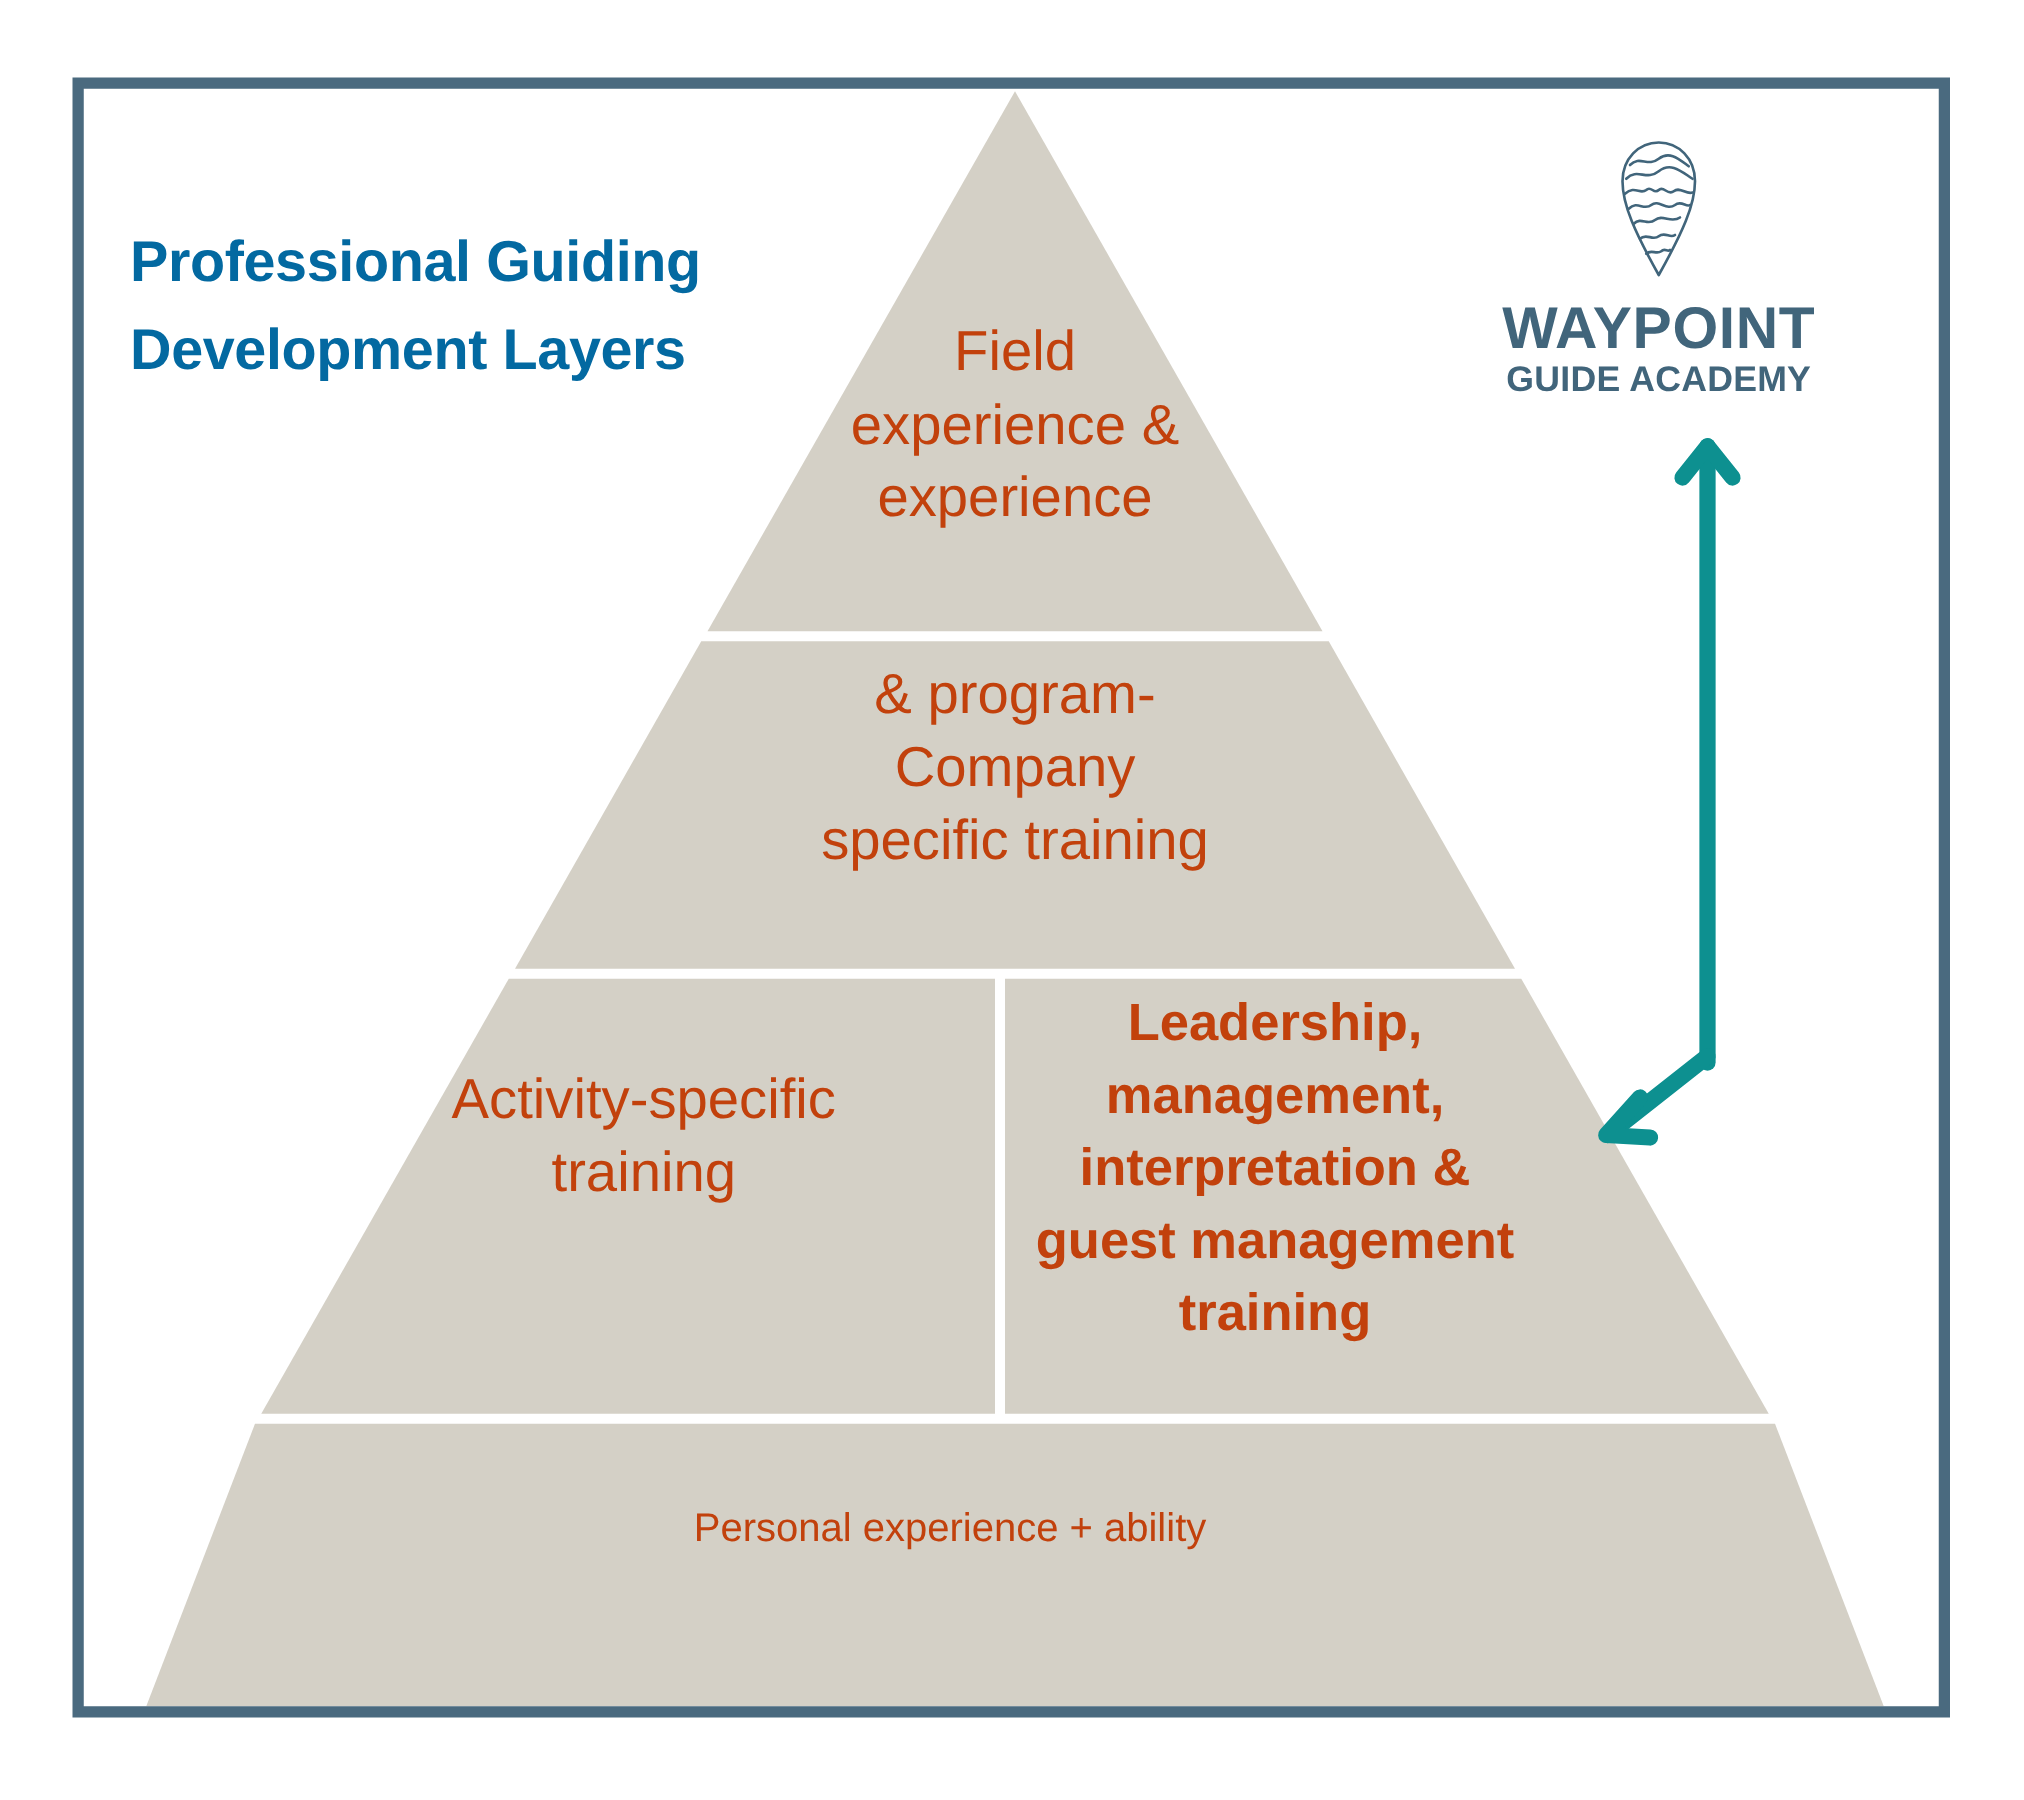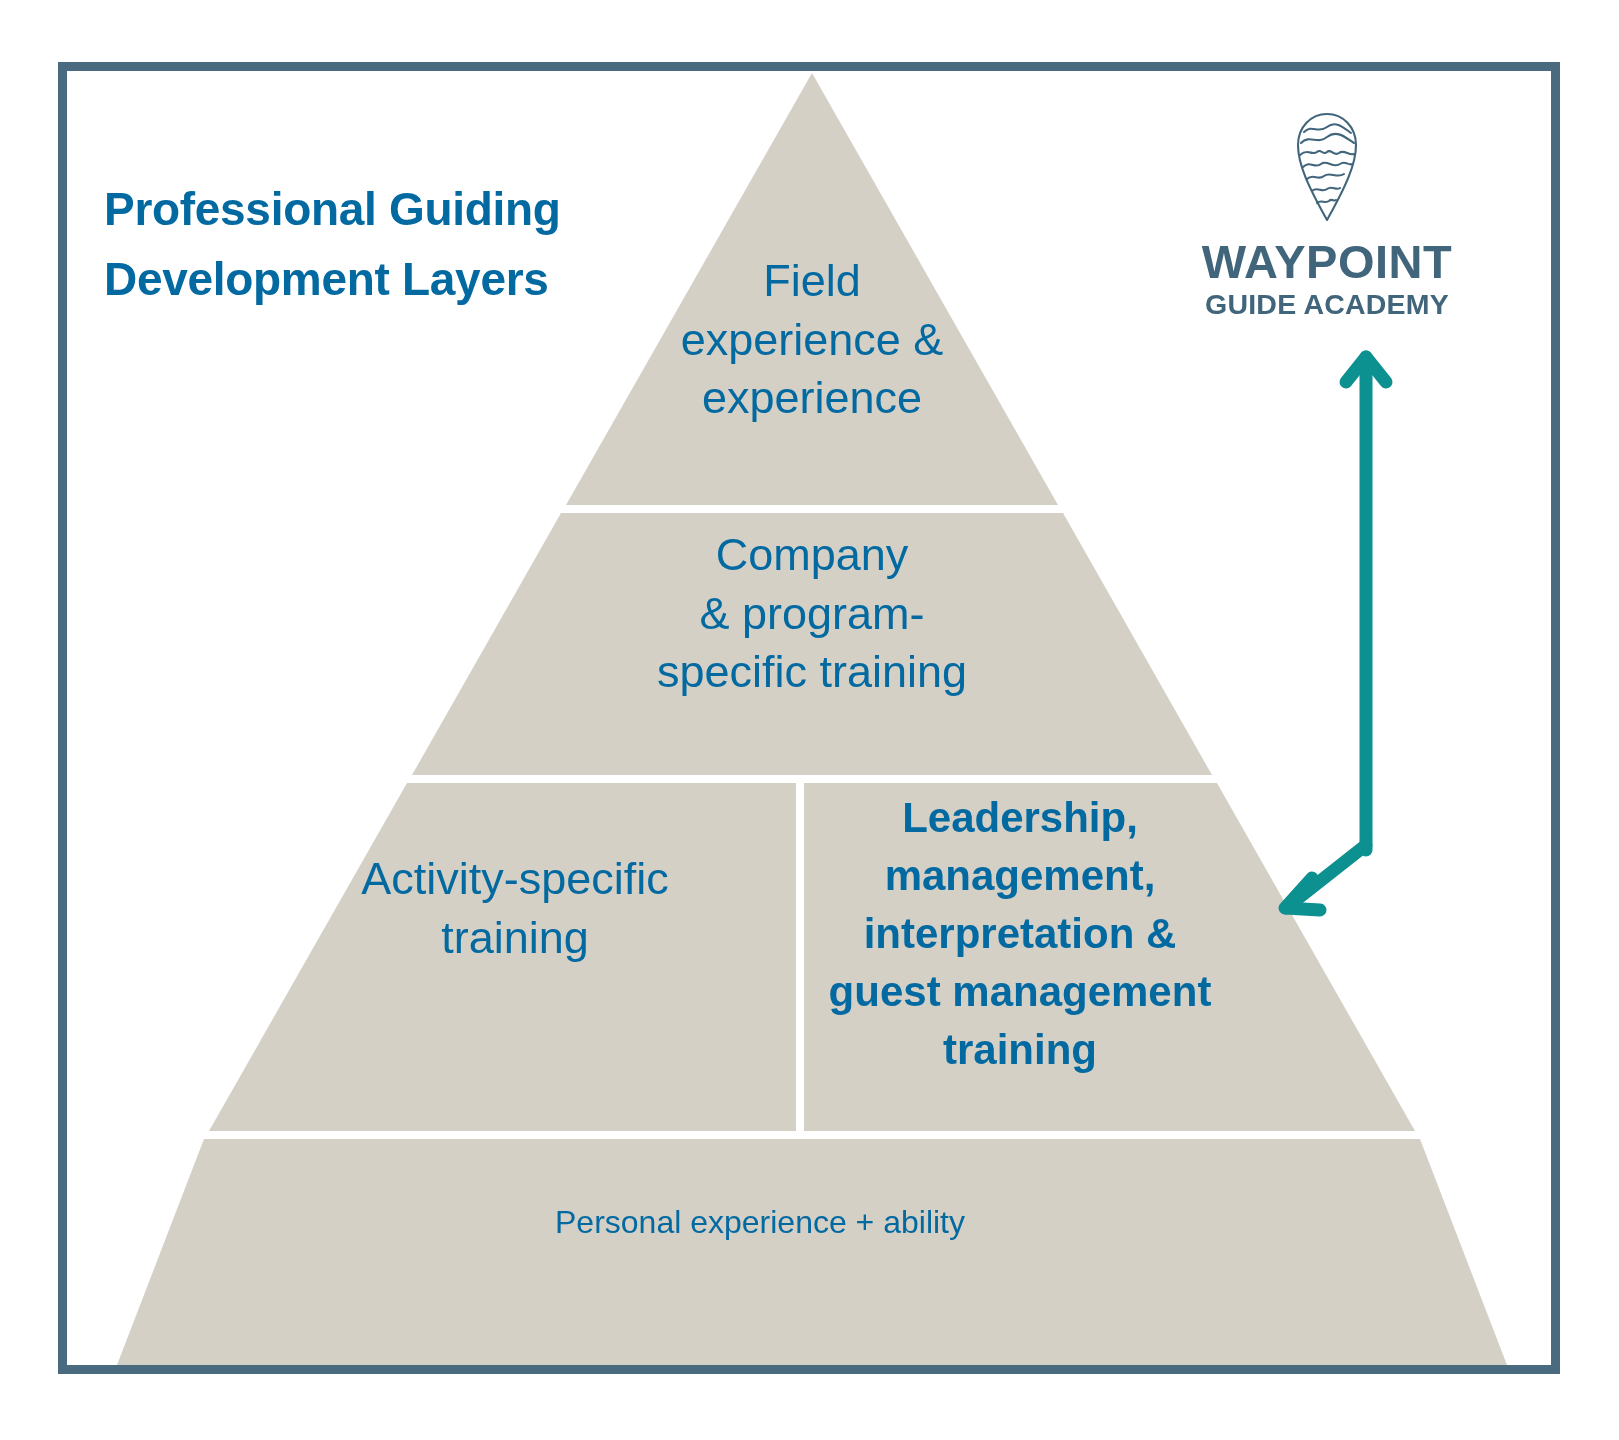--- a/index.html
+++ b/index.html
@@ -87,21 +87,21 @@
   #arrow-svg {
     position: absolute;
     left: 1250px;
     top: 330px;
     width: 160px;
     height: 600px;
   }
   
   .tier-label {
     position: absolute;
-    color: #0369a1;
+    color: #c2410c;
     text-align: center;
     line-height: 1.30;
   }
   .tier-label .line { display: block; white-space: nowrap; }
   #tier-field {
     left: 592px; top: 252px; width: 440px;
     font-size: 45px;
   }
   #tier-company {
     left: 552px; top: 526px; width: 520px;
@@ -173,22 +173,22 @@
     </g>
   </svg>
 
   <div class="tier-label" id="tier-field">
     <span class="line">Field</span>
     <span class="line">experience &amp;</span>
     <span class="line">experience</span>
   </div>
 
   <div class="tier-label" id="tier-company">
+    <span class="line">&amp; program-</span>
     <span class="line">Company</span>
-    <span class="line">&amp; program-</span>
     <span class="line">specific training</span>
   </div>
 
   <div class="tier-label" id="tier-activity">
     <span class="line">Activity-specific</span>
     <span class="line">training</span>
   </div>
 
   <div class="tier-label" id="tier-leadership">
     <span class="line">Leadership,</span>

